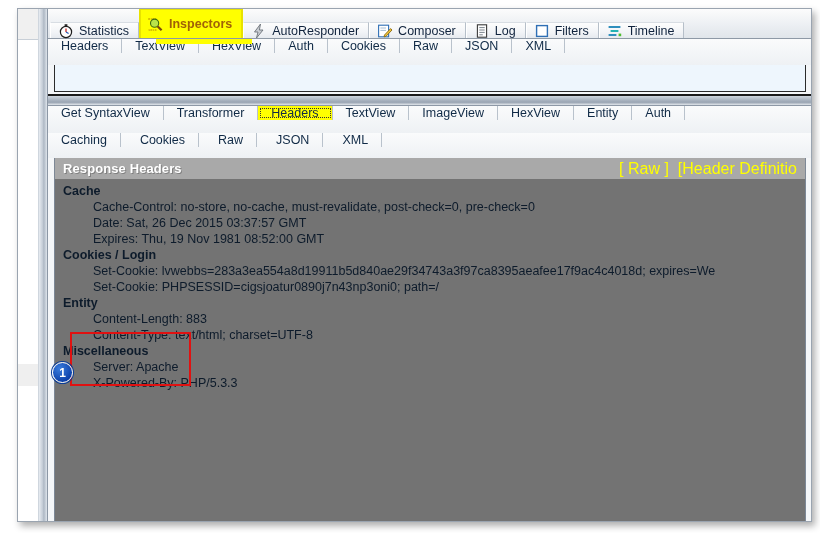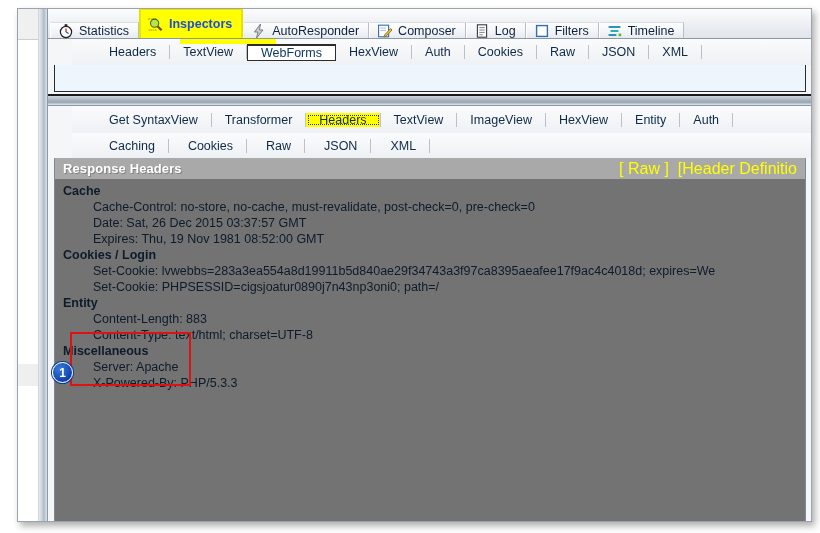--- a/index.html
+++ b/index.html
@@ -85,34 +85,33 @@
     box-sizing: border-box;
     white-space: nowrap;
     cursor: default;
   }
   .ttab.active {
     background: #ffff00;
     border: 2px solid #e8e200;
     border-bottom: none;
     height: 30px;
     font-weight: 600;
-    color: #1d4ed8;
+    color: #a16207;
     z-index: 3;
   }
   .ttab .ico { width: 16px; height: 16px; flex: none; position: relative; }
 
   
   .subtabs {
     position: relative;
     height: 26px;
     background: linear-gradient(to bottom,#fafbfc 0%, #eef1f4 100%);
-    display: flex; align-items: center;
-    padding-left: 24px;
+    display: flex; align-items: flex-start;
+    padding-left: 0;
     box-sizing: border-box;
-    margin-left: 24px;
   }
   .stab {
     position: relative;
     display: flex; align-items: center;
     padding: 0 13px;
     font-size: 12.5px;
     color: #102a46;
     border-right: 1px solid #b9c2cc;
     box-sizing: border-box;
     white-space: nowrap;
@@ -335,23 +334,20 @@
 
       <div class="subtabs">
         <div class="yellow-strip" style="left:108px; top:0px; width:96px; height:5px;"></div>
 
         <div class="stab">
           <span>Headers</span>
         </div>
         <div class="stab">
           <span>TextView</span>
         </div>
-        <div class="stab sel">
-          <span>WebForms</span>
-        </div>
         <div class="stab">
           <span>HexView</span>
         </div>
         <div class="stab">
           <span>Auth</span>
         </div>
         <div class="stab">
           <span>Cookies</span>
         </div>
         <div class="stab">

